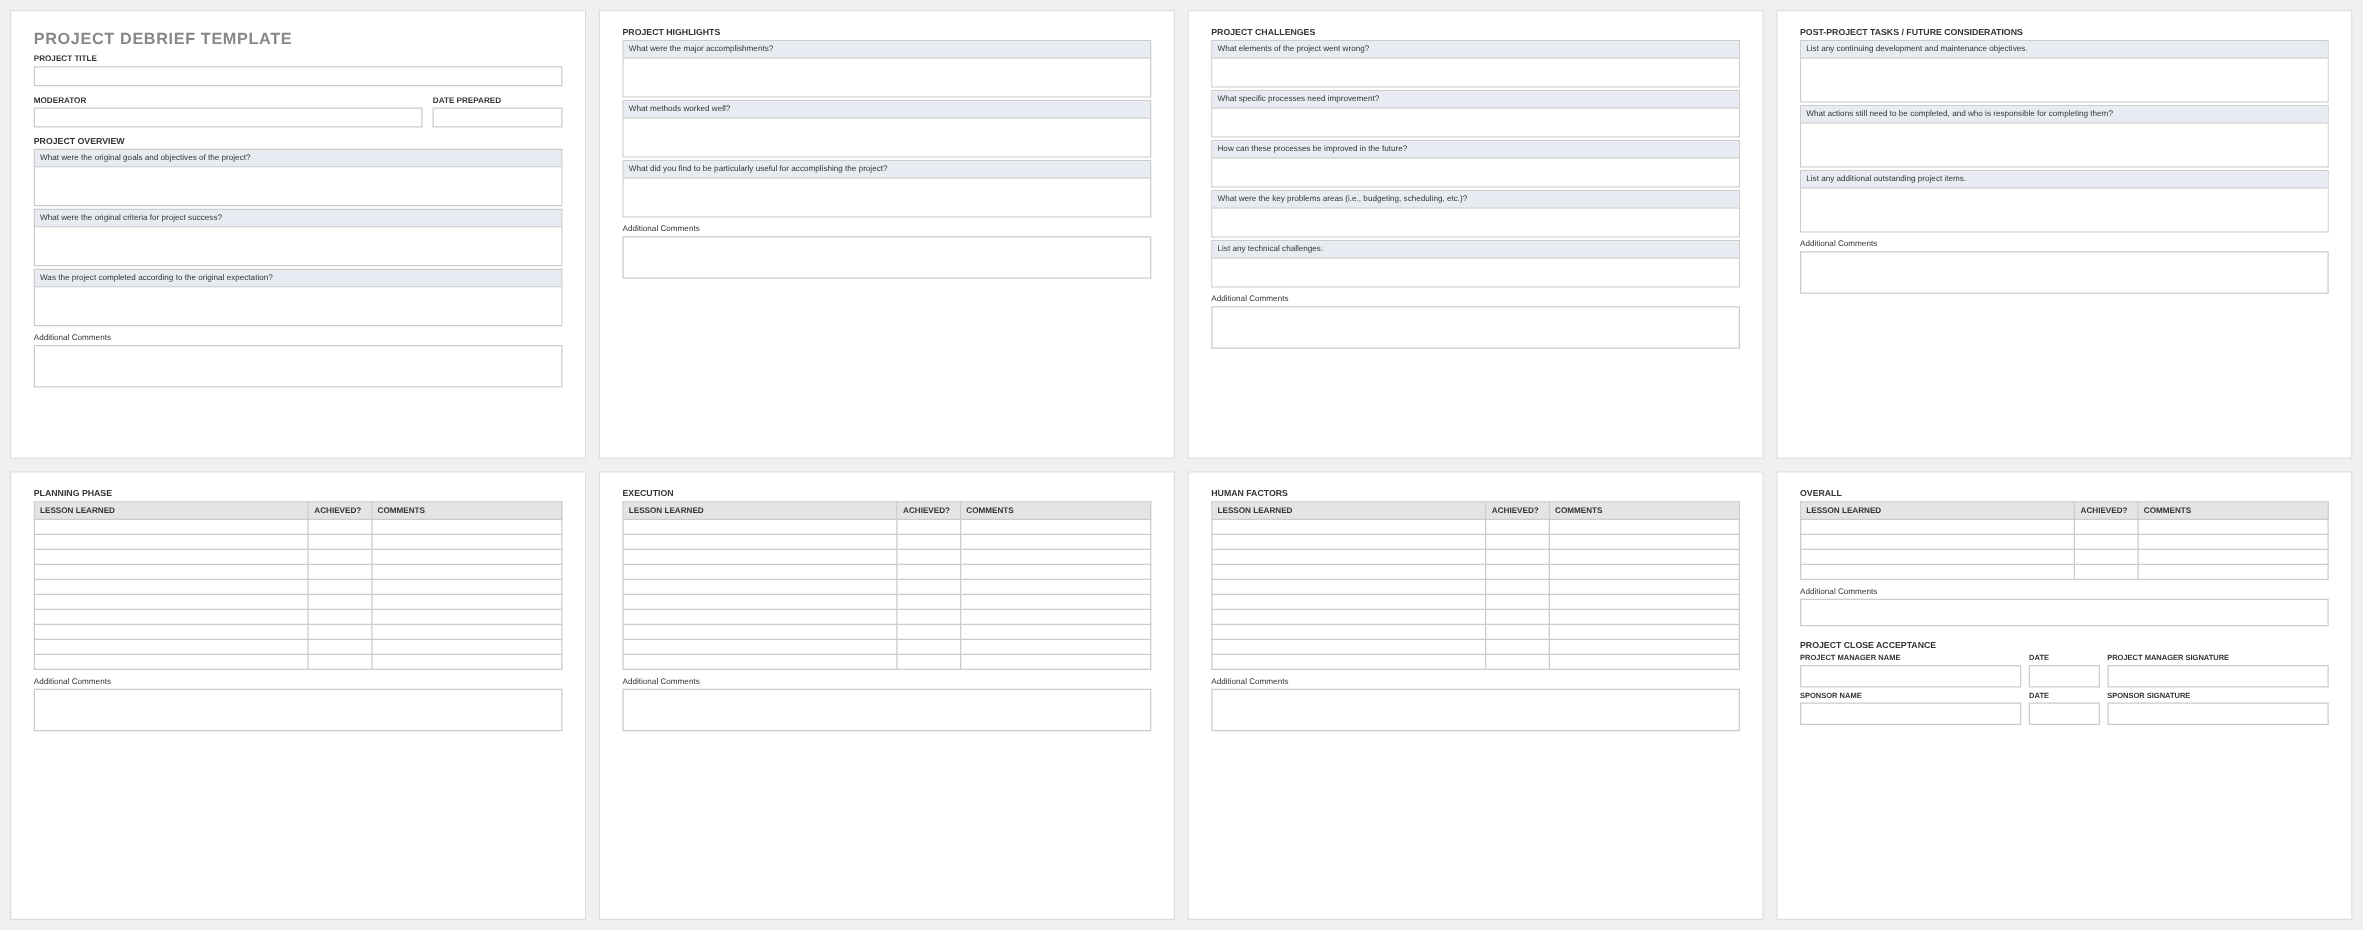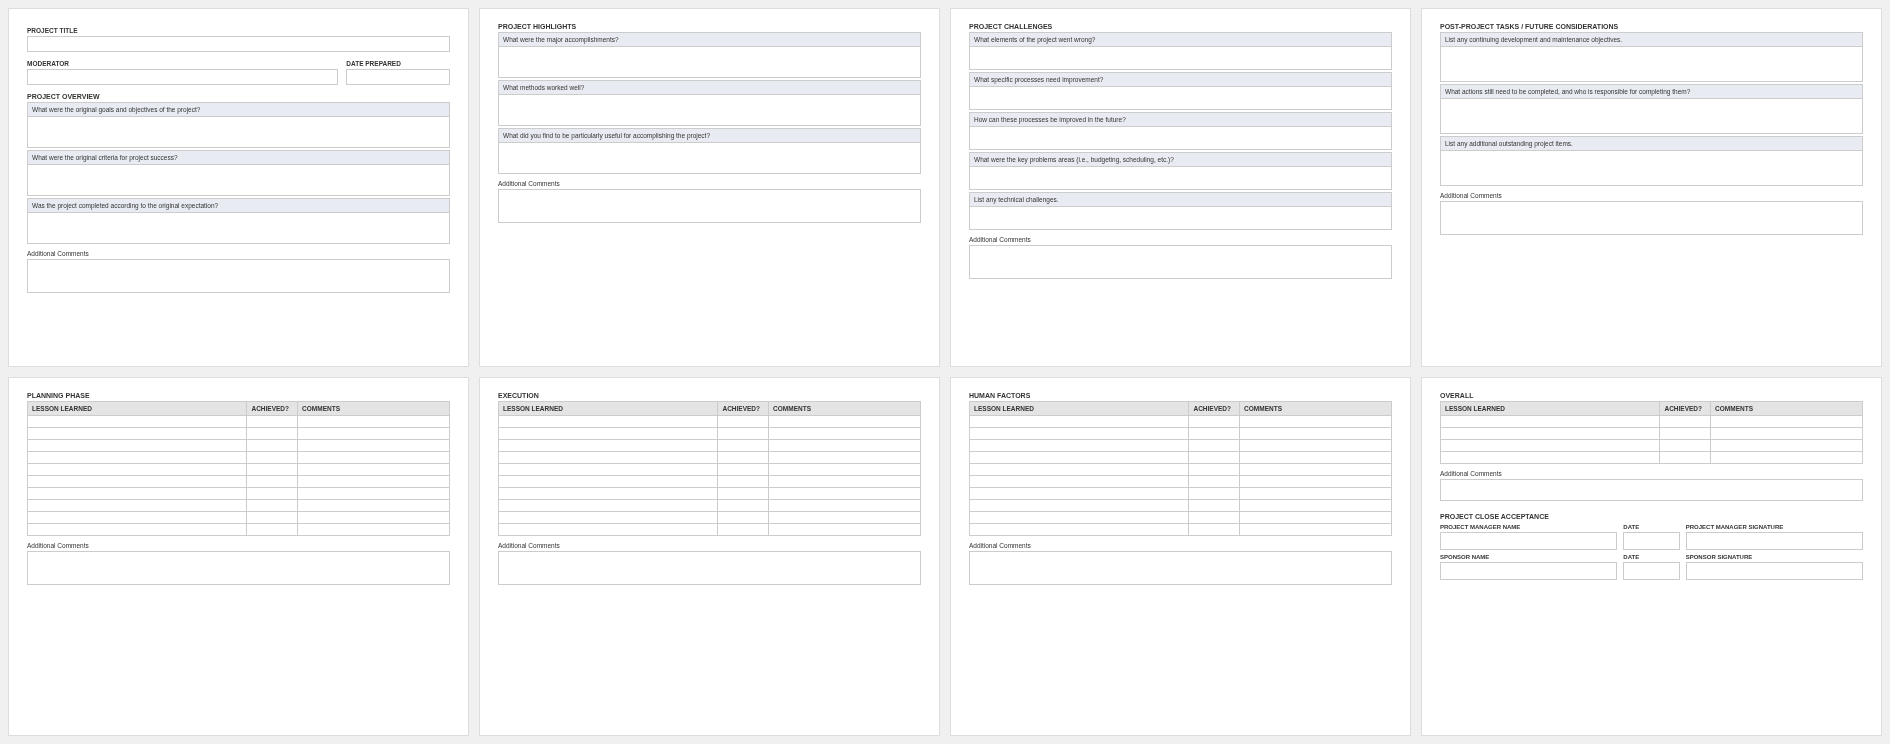--- a/index.html
+++ b/index.html
@@ -119,20 +119,21 @@
   }
   .mod-col1 { flex: 2.4; }
   .mod-col2 { flex: 0.8; }
 </style>
 </head>
 <body>
 
 <div class="grid">
 
   <div class="page">
+    <div class="doc-title">PROJECT DEBRIEF TEMPLATE</div>
     <div class="label">PROJECT TITLE</div>
     <div class="input-line"></div>
     <div class="row">
       <div class="col mod-col1">
         <div class="label">MODERATOR</div>
         <div class="input-line"></div>
       </div>
       <div class="col mod-col2">
         <div class="label">DATE PREPARED</div>
         <div class="input-line"></div>

